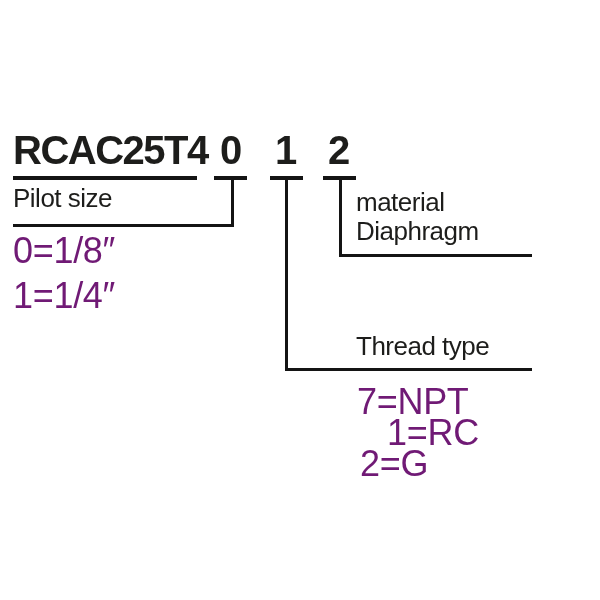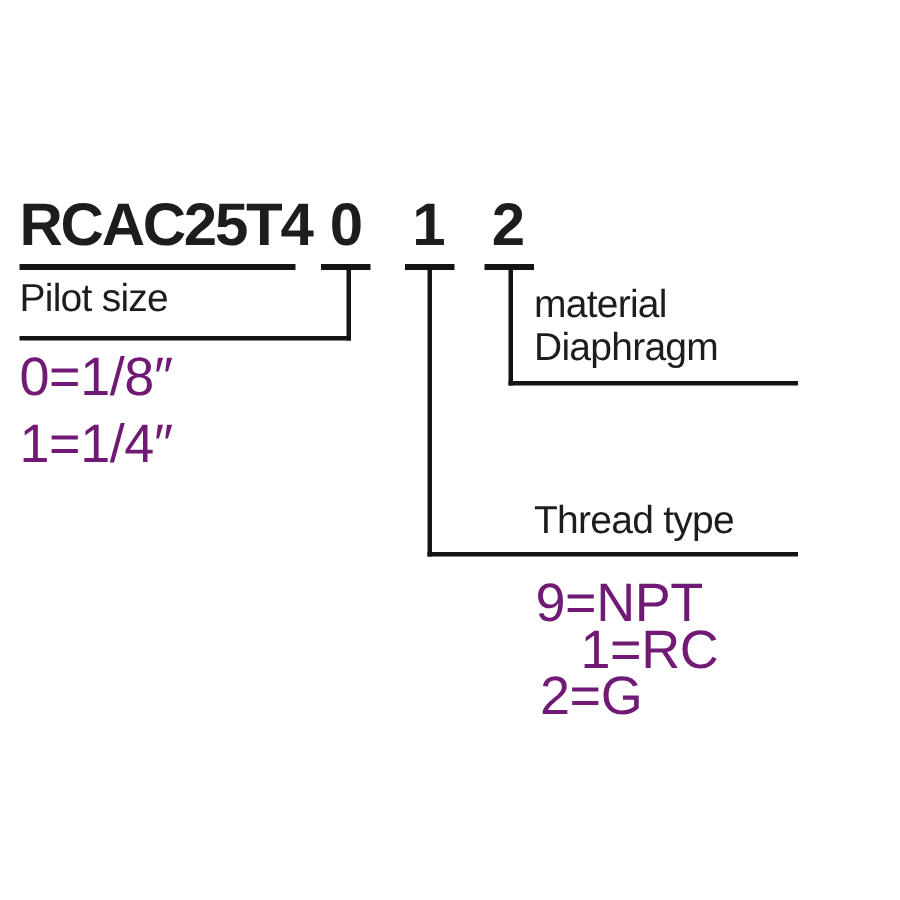--- a/index.html
+++ b/index.html
@@ -110,17 +110,17 @@
   <div class="section-title title-pilot">Pilot size</div>
   <div class="option opt-pilot-0">0=1/8″</div>
   <div class="option opt-pilot-1">1=1/4″</div>
 
   <div class="section-title title-diaphragm">
     <div>material</div>
     <div>Diaphragm</div>
   </div>
 
   <div class="section-title title-thread">Thread type</div>
-  <div class="option opt-thread-0">9=NPT</div>
+  <div class="option opt-thread-0">7=NPT</div>
   <div class="option opt-thread-1">1=RC</div>
   <div class="option opt-thread-2">2=G</div>
 
 </div>
 
 </body></html>

